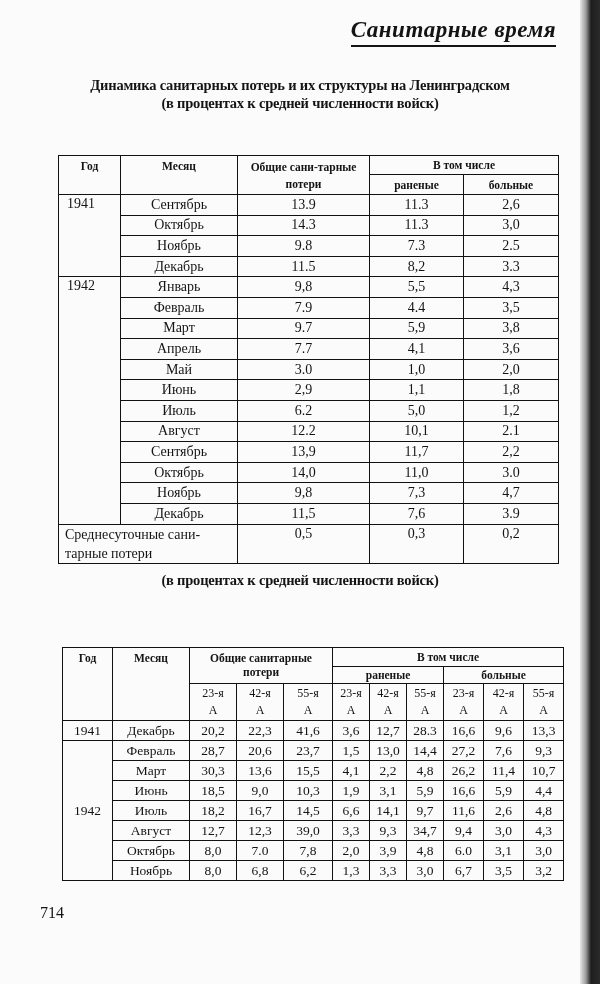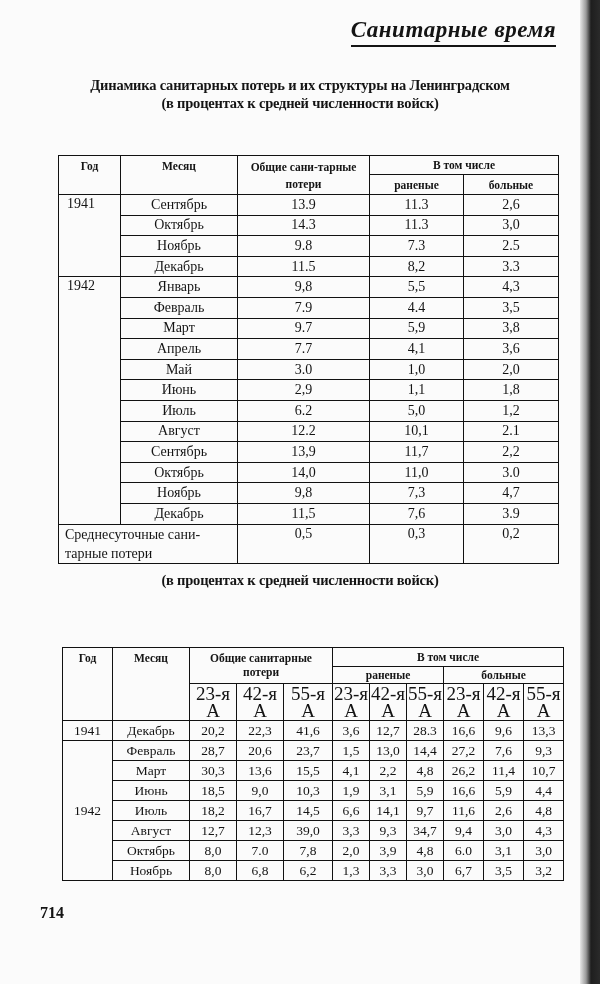--- a/index.html
+++ b/index.html
@@ -38,25 +38,25 @@
   #t1 { left: 58px; top: 155px; width: 500px; }
   #t1 td { height: 19.6px; line-height: 18px; }
   #t1 td.year { text-align: left; padding-left: 8px; vertical-align: top; border-bottom: none; border-top: none; }
   #t1 td.year.first { border-top: 1.5px solid #111; }
   #t1 td.year.last { border-bottom: 1.5px solid #111; }
   #t1 td.summary-label { text-align: left; padding-left: 6px; line-height: 19px; height: 38px; vertical-align: top; margin-top: 12px; }
   #t1 td.summary-val { vertical-align: top; }
   
   #t2 { left: 62px; top: 647px; width: 501px; font-size: 13.5px; }
   #t2 td { height: 19px; line-height: 18px; }
-  #t2 th.army { font-weight: normal; font-size: 19px; line-height: 17px; vertical-align: middle; }
+  #t2 th.army { font-weight: normal; font-size: 12px; line-height: 17px; vertical-align: middle; }
   #t2 th.sub { font-size: 11.5px; }
   .page-number {
     position: absolute; left: 40px; top: 904px;
-    font-size: 16px; font-weight: bold;
+    font-size: 16px; font-weight: normal;
   }
 </style>
 </head>
 <body>
 
 <div class="spine"></div>
 
 <div class="running-head">Санитарные время</div>
 
 <div class="caption" id="cap1">

